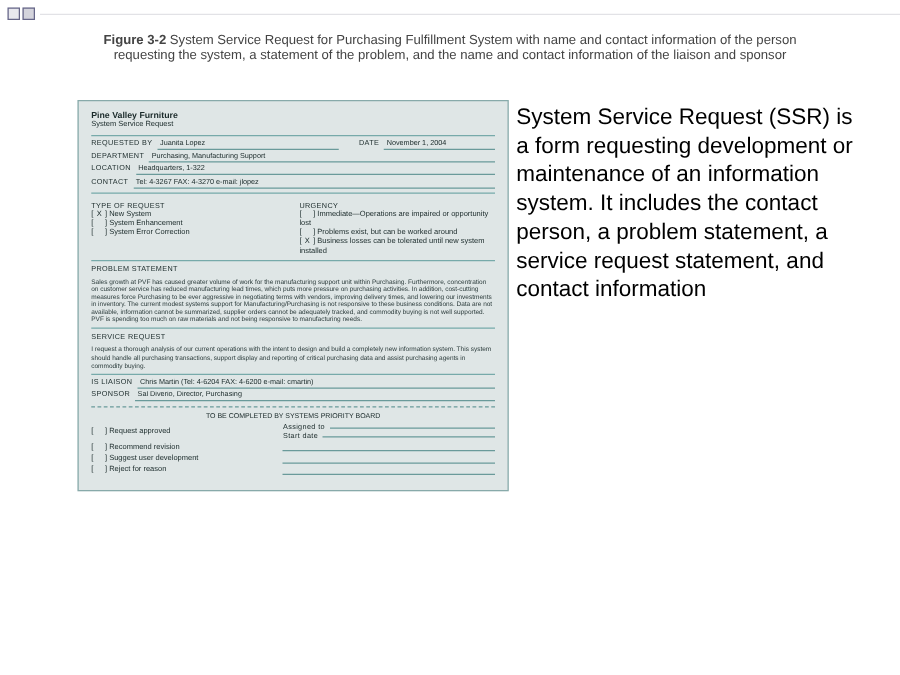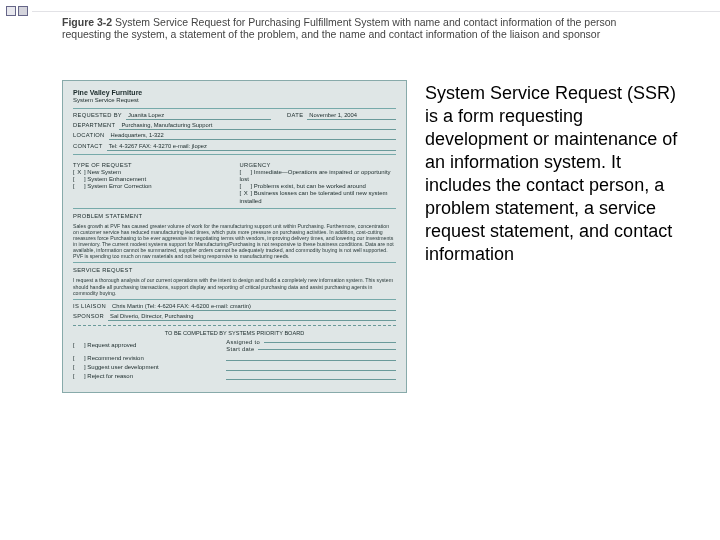--- a/index.html
+++ b/index.html
@@ -30,36 +30,37 @@
     position: absolute;
     top: 11px;
     left: 32px;
     right: 0;
     height: 1px;
     background: rgba(60,60,90,0.15);
   }
 
   .caption {
     position: absolute;
-    top: 16px;
+    top: 26px;
     left: 62px;
     right: 62px;
     font-size: 10.5px;
     line-height: 1.15;
     color: #444;
+    text-align: center;
   }
   .caption .bold { font-weight: bold; }
 
   .content {
     position: absolute;
     top: 80px;
     left: 62px;
     right: 30px;
     display: flex;
-    gap: 18px;
+    gap: 6px;
   }
 
   
   .form-wrap {
     width: 345px;
     background: #dfe6e6;
     border: 1px solid #8aa;
     padding: 8px 10px 10px 10px;
     font-size: 6px;
     line-height: 1.2;

